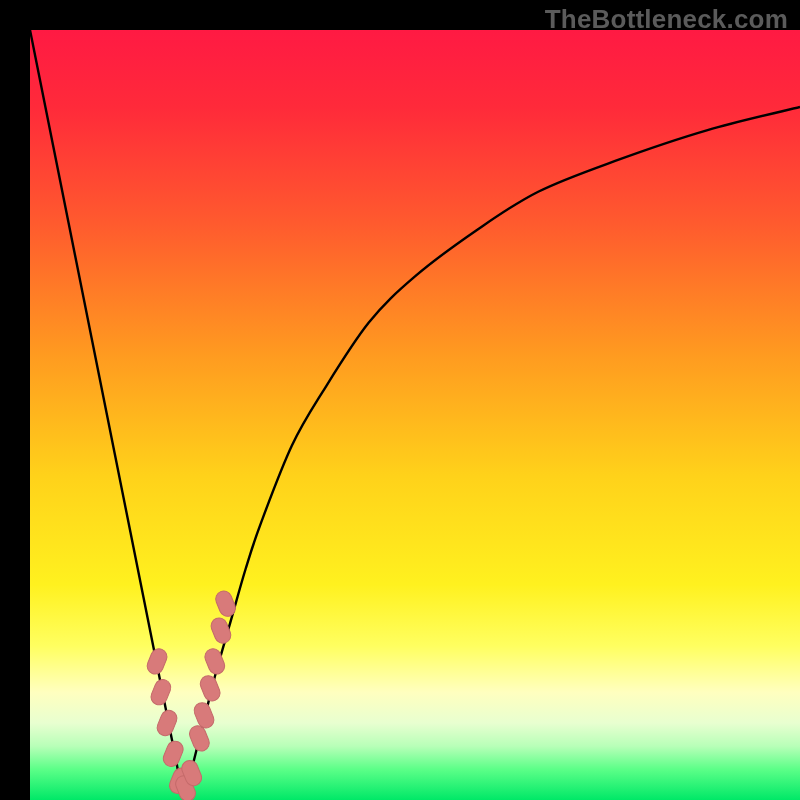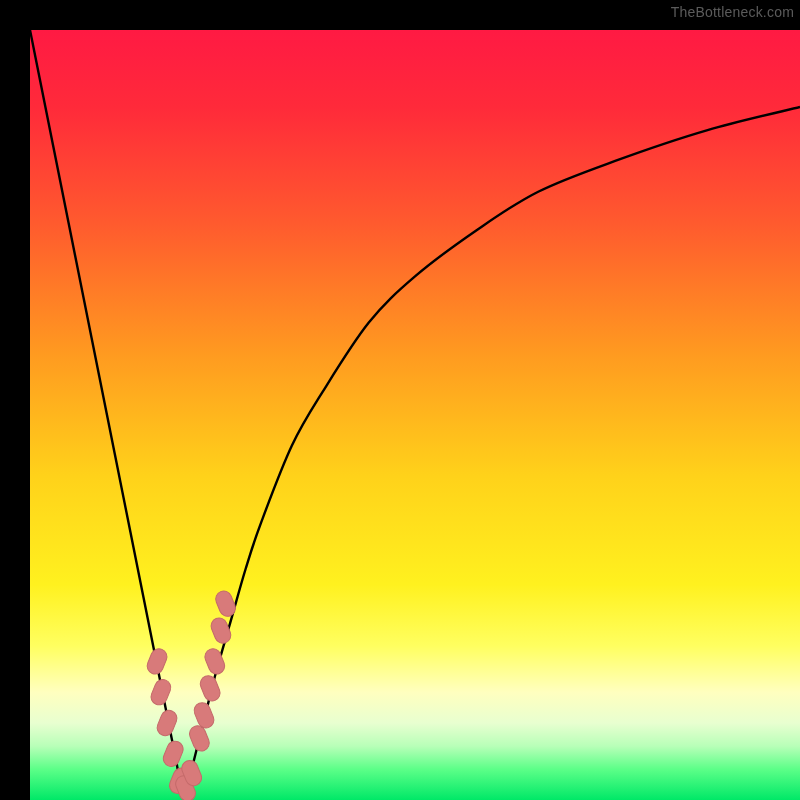--- a/index.html
+++ b/index.html
@@ -29,24 +29,24 @@
     position: absolute;
     inset: 0;
   }
   svg.curves {
     position: absolute;
     inset: 0;
   }
   .watermark {
     position: absolute;
     top: 4px;
-    right: 6px;
+    right: 12px;
     color: #5b5b5b;
-    font-size: 14px;
-    font-weight: 400;
+    font-size: 26px;
+    font-weight: 700;
     letter-spacing: 0.2px;
     user-select: none;
   }
 </style>
 </head>
 <body>
 
 <div class="frame">
 
   <div class="plot-area">

